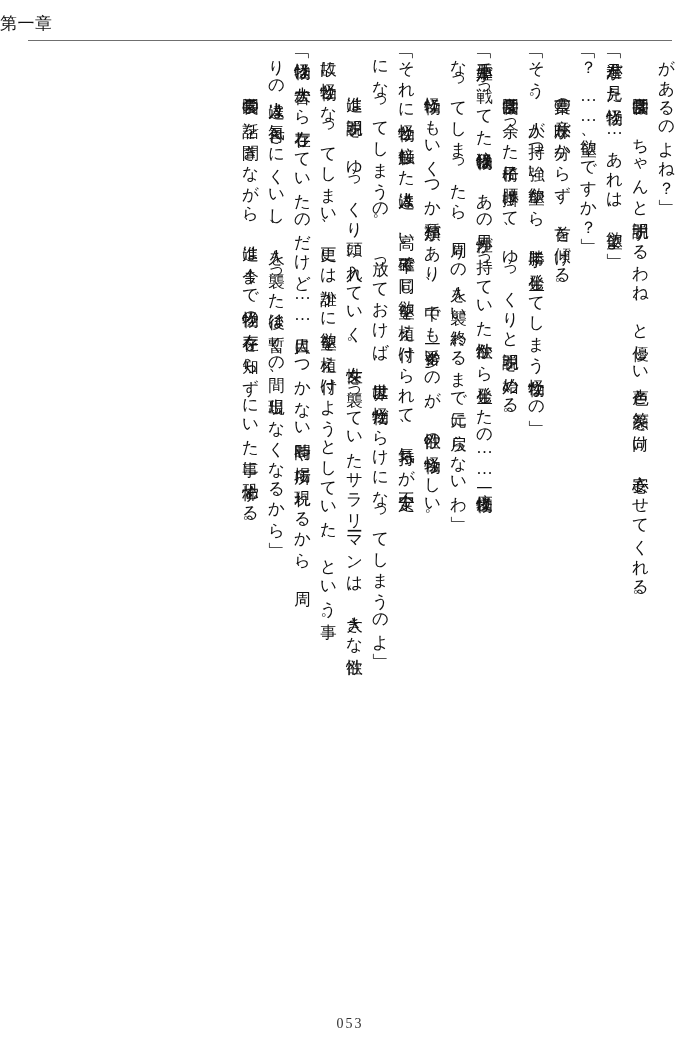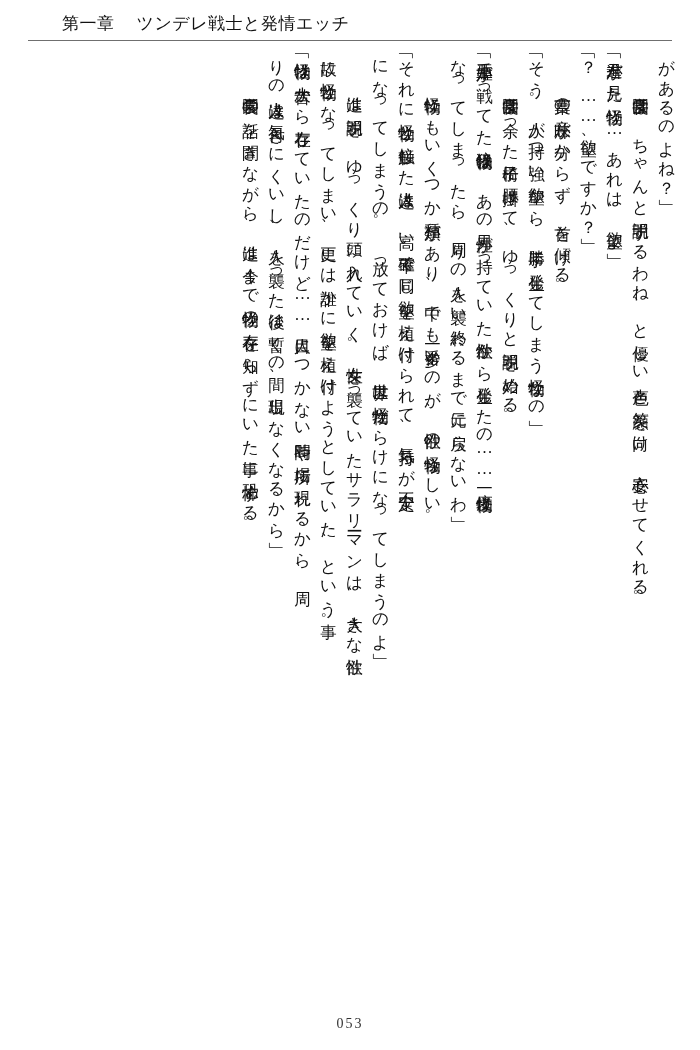--- a/index.html
+++ b/index.html
@@ -26,21 +26,20 @@
 
   
   .header {
     position: absolute;
     top: 6px;
     left: 0;
     width: 700px;
     height: 34px;
     display: flex;
     align-items: center;
-    padding-left: 62px;
     box-sizing: border-box;
     font-size: 17px;
     letter-spacing: 0.5px;
     color: #111;
   }
   .header .chapter-num {
     margin-right: 22px;
     white-space: nowrap;
   }
   .header .chapter-title {
@@ -99,21 +98,20 @@
     font-family: "Liberation Serif", serif;
   }
 </style>
 </head>
 <body>
 
 <div class="page">
 
   <div class="header">
     <span class="chapter-num">第一章</span>
-    <span class="chapter-title">ツンデレ戦士と発情エッチ</span>
   </div>
   <div class="header-rule"></div>
 
   <div class="body-text">
       <div class="vcol">があるのよね？」</div>
       <div class="vcol indent">　学園長は、ちゃんと説明するわね、と優しい声色と笑顔を向け、安心させてくれる。</div>
       <div class="vcol">「進君が見た怪物……あれは、欲望よ」</div>
       <div class="vcol">「？　……欲望、ですか？」</div>
       <div class="vcol indent">　言葉の意味が分からず、首を傾げる。</div>
       <div class="vcol">「そう。人が持つ強い欲望から、勝手に発生してしまう怪物なの」</div>

